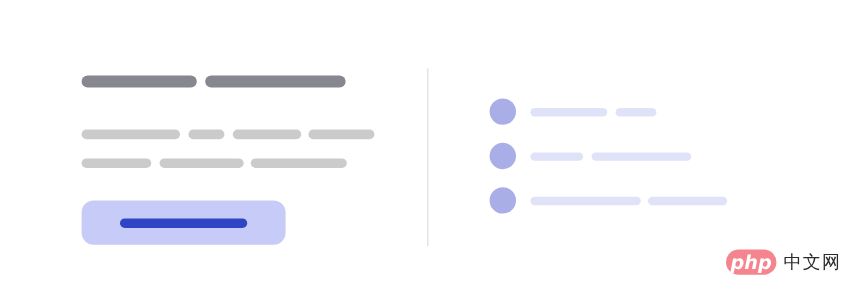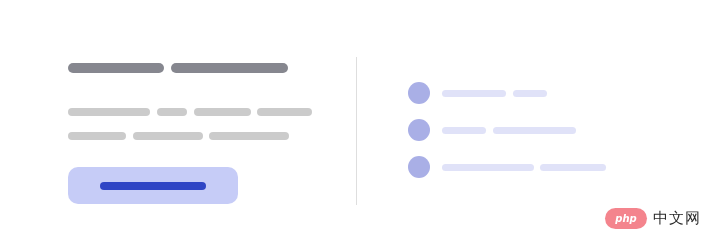--- a/index.html
+++ b/index.html
@@ -111,21 +111,21 @@
   }
   #watermark-logo {
     width: 42px;
     height: 21px;
     border-radius: 999px;
     background: #f4848d;
     display: flex;
     align-items: center;
     justify-content: center;
     color: #ffffff;
-    font-size: 10px;
+    font-size: 16px;
     font-style: italic;
     font-weight: bold;
     font-family: "DejaVu Sans", sans-serif;
     letter-spacing: 0px;
     line-height: 1;
   }
   #watermark-text {
     color: #2b2b2b;
     font-size: 15px;
     font-family: "DejaVu Sans", sans-serif;

